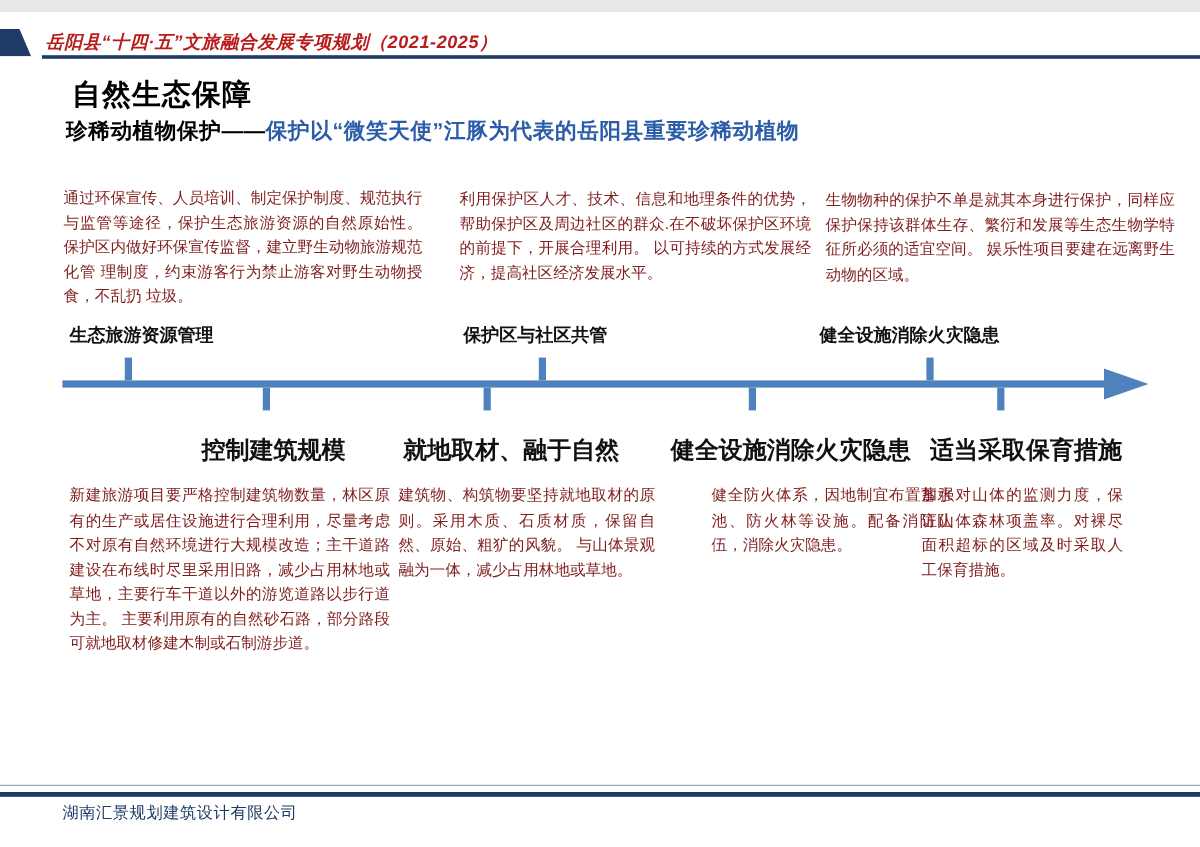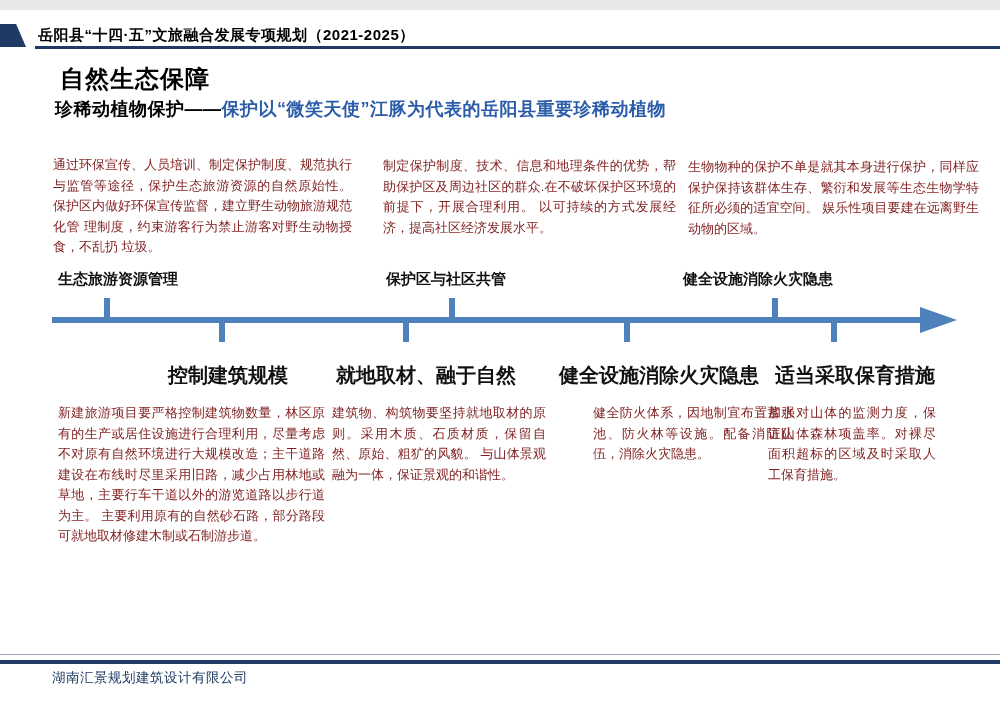--- a/index.html
+++ b/index.html
@@ -7,21 +7,21 @@
     width:1000px;height:706px;
     font-family:"Liberation Sans","DejaVu Sans",sans-serif;
     background:#ffffff;position:relative;overflow:hidden;
   }
   .abs{position:absolute;}
   
   .top-strip{left:0;top:0;width:1000px;height:10px;background:#e8e8e8;}
   
   .corner-flag{left:0;top:24px;width:26px;height:23px;background:#1f3a64;
     clip-path:polygon(0 0,62% 0,100% 100%,0 100%);}
-  .header-title{left:38px;top:26px;font-size:15px;font-weight:bold;color:#000000;letter-spacing:.5px;}
+  .header-title{left:38px;top:26px;font-size:15px;font-weight:bold;color:#b91c1c;letter-spacing:.5px;font-style:italic;}
   .header-rule{left:35px;top:46px;width:965px;height:3px;background:#1f3a64;}
   
   .page-title{left:60px;top:63px;font-size:24px;font-weight:bold;color:#000;letter-spacing:1px;}
   .page-subtitle{left:55px;top:97px;font-size:18px;font-weight:bold;color:#000;letter-spacing:.5px;text-align:center;}
   .page-subtitle .hl{color:#2b5ca9;}
   
   .para{font-size:13px;line-height:20.5px;color:#7f1d1d;text-align:justify;}
   .intro-1{left:53px;top:155px;width:299px;}
   .intro-2{left:383px;top:156px;width:293px;}
   .intro-3{left:688px;top:157px;width:291px;}
@@ -58,21 +58,21 @@
 <div class="abs corner-flag"></div>
 <div class="abs header-title">岳阳县“十四·五”文旅融合发展专项规划（2021-2025）</div>
 <div class="abs header-rule"></div>
 
 <div class="abs page-title">自然生态保障</div>
 <div class="abs page-subtitle">
   <span>珍稀动植物保护——</span><span class="hl">保护以“微笑天使”江豚为代表的岳阳县重要珍稀动植物</span>
 </div>
 
 <div class="abs para intro-1">通过环保宣传、人员培训、制定保护制度、规范执行与监管等途径，保护生态旅游资源的自然原始性。 保护区内做好环保宣传监督，建立野生动物旅游规范化管 理制度，约束游客行为禁止游客对野生动物授食，不乱扔 垃圾。</div>
-<div class="abs para intro-2">制定保护制度、技术、信息和地理条件的优势，帮助保护区及周边社区的群众.在不破坏保护区环境的前提下，开展合理利用。 以可持续的方式发展经济，提高社区经济发展水平。</div>
+<div class="abs para intro-2">利用保护区人才、技术、信息和地理条件的优势，帮助保护区及周边社区的群众.在不破坏保护区环境的前提下，开展合理利用。 以可持续的方式发展经济，提高社区经济发展水平。</div>
 <div class="abs para intro-3">生物物种的保护不单是就其本身进行保护，同样应保护保持该群体生存、繁衍和发展等生态生物学特征所必须的适宜空间。 娱乐性项目要建在远离野生动物的区域。</div>
 
 <div class="abs lab lab-top lt-1">生态旅游资源管理</div>
 <div class="abs lab lab-top lt-2">保护区与社区共管</div>
 <div class="abs lab lab-top lt-3">健全设施消除火灾隐患</div>
 
 <div class="abs axis-bar"></div>
 <div class="abs axis-head"></div>
 <div class="abs tick tick-up tu-1"></div>
 <div class="abs tick tick-up tu-2"></div>
@@ -81,19 +81,19 @@
 <div class="abs tick tick-down td-2"></div>
 <div class="abs tick tick-down td-3"></div>
 <div class="abs tick tick-down td-4"></div>
 
 <div class="abs lab lab-bot lb-1">控制建筑规模</div>
 <div class="abs lab lab-bot lb-2">就地取材、融于自然</div>
 <div class="abs lab lab-bot lb-3">健全设施消除火灾隐患</div>
 <div class="abs lab lab-bot lb-4">适当采取保育措施</div>
 
 <div class="abs para bot-1">新建旅游项目要严格控制建筑物数量，林区原有的生产或居住设施进行合理利用，尽量考虑不对原有自然环境进行大规模改造；主干道路建设在布线时尽里采用旧路，减少占用林地或草地，主要行车干道以外的游览道路以步行道为主。 主要利用原有的自然砂石路，部分路段可就地取材修建木制或石制游步道。</div>
-<div class="abs para bot-2">建筑物、构筑物要坚持就地取材的原则。采用木质、石质材质，保留自然、原始、粗犷的风貌。 与山体景观融为一体，保证景观的和谐性。</div>
+<div class="abs para bot-2">建筑物、构筑物要坚持就地取材的原则。采用木质、石质材质，保留自然、原始、粗犷的风貌。 与山体景观融为一体，减少占用林地或草地。</div>
 <div class="abs para bot-3">健全防火体系，因地制宜布置蓄水池、防火林等设施。配备消防队伍，消除火灾隐患。</div>
 <div class="abs para bot-4">加强对山体的监测力度，保证山体森林项盖率。对裸尽面积超标的区域及时采取人工保育措施。</div>
 
 <div class="abs footer-thin"></div>
 <div class="abs footer-thick"></div>
 <div class="abs footer-text">湖南汇景规划建筑设计有限公司</div>
 
 </body></html>

